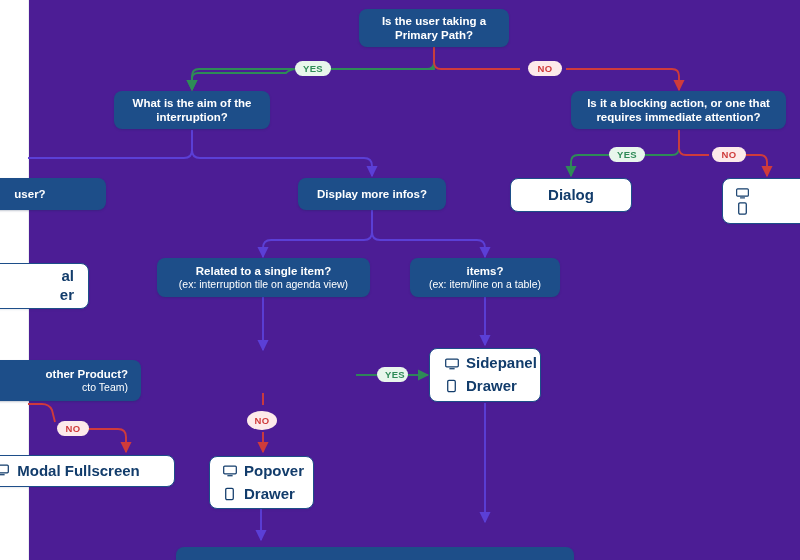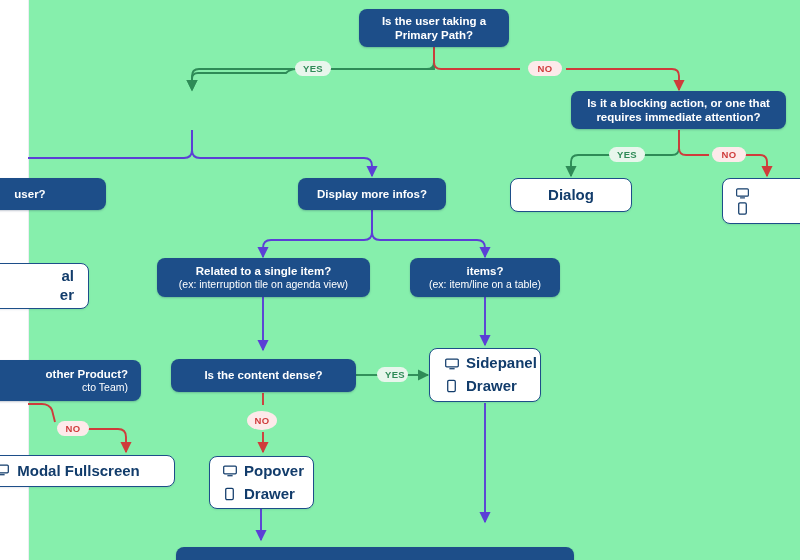--- a/index.html
+++ b/index.html
@@ -4,21 +4,21 @@
 <style>
   html, body {
     margin: 0;
     padding: 0;
     background: #ffffff;
   }
   #canvas {
     position: relative;
     width: 800px;
     height: 560px;
-    background: #86efac;
+    background: #4c1d95;
     overflow: hidden;
     font-family: "Liberation Sans", sans-serif;
   }
   .left-rail {
     position: absolute;
     left: 0;
     top: 0;
     width: 28px;
     height: 560px;
     background: #ffffff;
@@ -160,20 +160,24 @@
 
     <path d="M28,404 L42,404 Q49,404 52,410 L55,422" fill="none" stroke="#cf3b3b" stroke-width="1.9"></path>
     <path d="M88,429 L118,429 Q126,429 126,437 L126,452" fill="none" stroke="#cf3b3b" stroke-width="1.9" marker-end="url(#arrRed)"></path>
   </svg>
 
   <div class="node blue" style="left:359px; top:9px; width:150px; height:38px;">
     <span>Is the user taking a</span>
     <span>Primary Path?</span>
   </div>
 
+  <div class="node blue" style="left:114px; top:91px; width:156px; height:38px;">
+    <span>What is the aim of the</span>
+    <span>interruption?</span>
+  </div>
 
   <div class="node blue" style="left:571px; top:91px; width:215px; height:38px;">
     <span>Is it a blocking action, or one that</span>
     <span>requires immediate attention?</span>
   </div>
 
   <div class="node blue" style="left:-46px; top:178px; width:152px; height:32px;">
     <span>user?</span>
   </div>
 
@@ -218,23 +222,20 @@
   <div class="node blue" style="left:410px; top:258px; width:150px; height:39px;text-align:center;">
     <span>items?</span>
     <span class="sub">(ex: item/line on a table)</span>
   </div>
 
   <div class="node blue" style="left:-56px; top:360px; width:197px; height:41px; align-items:flex-end; padding-right:13px;">
     <span>other Product?</span>
     <span class="sub">cto Team)</span>
   </div>
 
-  <div class="node blue" style="left:171px; top:359px; width:185px; height:33px;">
-    <span>Is the content dense?</span>
-  </div>
 
   <div class="node outline" style="left:429px; top:348px; width:112px; height:54px; align-items:flex-start;">
     <div class="opt-row" style="padding-left:14px;">
       <span class="glyph">
         <svg width="14" height="12" viewBox="0 0 16 13">
             <rect x="0.8" y="0.8" width="14.4" height="9" rx="1.2" fill="none" stroke="#123c6b" stroke-width="1.4"></rect>
             <rect x="5" y="11.2" width="6" height="1.4" fill="#123c6b"></rect>
           </svg>
       </span>
       <span>Sidepanel</span>

